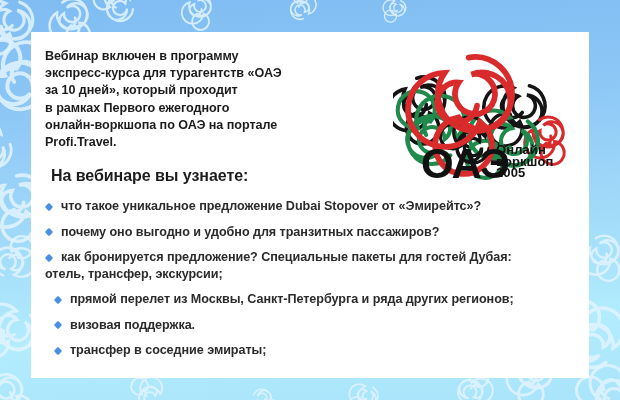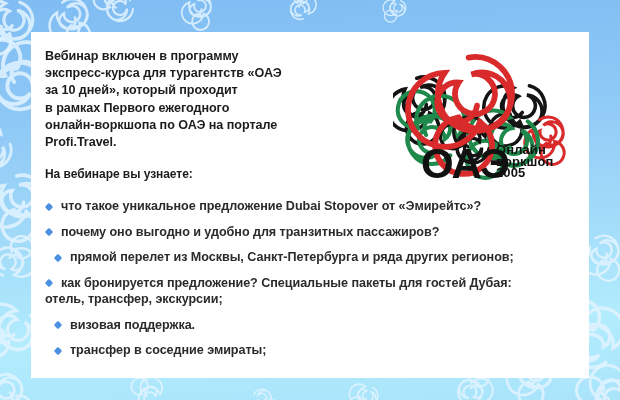--- a/index.html
+++ b/index.html
@@ -54,23 +54,23 @@
     font-size: 12.6px;
     font-weight: bold;
     line-height: 17.2px;
     color: #1c1c1c;
     letter-spacing: -0.05px;
     white-space: pre-line;
   }
 
   .subhead {
     position: absolute;
-    left: 14px;
+    left: 20px;
     top: 135px;
-    font-size: 12px;
+    font-size: 16px;
     font-weight: bold;
     color: #1c1c1c;
     letter-spacing: -0.05px;
   }
 
   #bullets {
     position: absolute;
     left: 14px;
     top: 166px;
     width: 530px;
@@ -196,28 +196,28 @@
         <div class="bullet-row ind-1">
           <span class="dot"></span>
           <span class="txt">что такое уникальное предложение Dubai Stopover от «Эмирейтс»?</span>
         </div>
 
         <div class="bullet-row ind-1">
           <span class="dot"></span>
           <span class="txt">почему оно выгодно и удобно для транзитных пассажиров?</span>
         </div>
 
+        <div class="bullet-row ind-1 wrap">
+          <span class="dot"></span>
+          <span class="txt"><span class="line1">как бронируется предложение? Специальные пакеты для гостей Дубая:</span><span class="line2">отель, трансфер, экскурсии;</span></span>
+        </div>
+
         <div class="bullet-row ind-2">
           <span class="dot"></span>
           <span class="txt">прямой перелет из Москвы, Санкт-Петербурга и ряда других регионов;</span>
-        </div>
-
-        <div class="bullet-row ind-1 wrap">
-          <span class="dot"></span>
-          <span class="txt"><span class="line1">как бронируется предложение? Специальные пакеты для гостей Дубая:</span><span class="line2">отель, трансфер, экскурсии;</span></span>
         </div>
 
         <div class="bullet-row ind-2">
           <span class="dot"></span>
           <span class="txt">визовая поддержка.</span>
         </div>
 
         <div class="bullet-row ind-2">
           <span class="dot"></span>
           <span class="txt">трансфер в соседние эмираты;</span>

